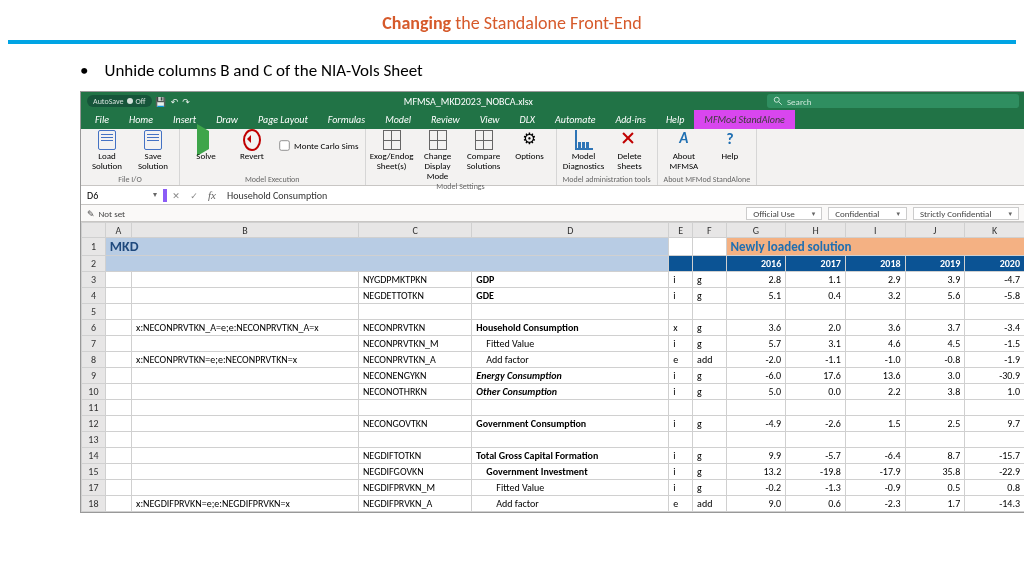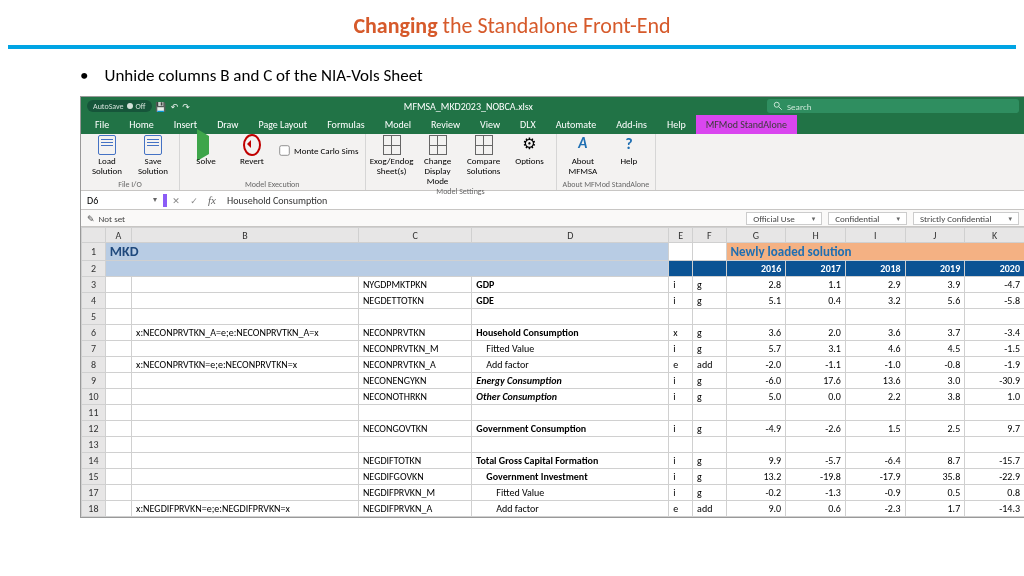--- a/index.html
+++ b/index.html
@@ -19,21 +19,21 @@
     overflow: hidden;
   }
   
   #slide {
     width: 1024px; height: 576px;
     box-sizing: border-box;
     position: relative;
   }
   #slide-title {
     text-align: center;
-    font-size: 22px;
+    font-size: 18px;
     font-weight: 400;
     color: var(--accent-orange);
     padding: 12px 0 6px;
   }
   #slide-title b { font-weight: 700; }
   #title-rule {
     height: 4px;
     background: var(--accent-blue);
     margin: 0 8px 16px;
   }
@@ -81,20 +81,21 @@
   #xl-tabs {
     background: var(--excel-green);
     color:#fff;
     display:flex; gap:0;
     padding: 0 4px;
     font-size:10px;
   }
   #xl-tabs .tab {
     padding: 3px 10px;
     cursor: default;
+    font-style: italic;
   }
   #xl-tabs .tab.active {
     background:#d946ef; color:#3B3A39;
   }
 
   
   #xl-ribbon {
     background: var(--ribbon-bg);
     border-bottom:1px solid #C8C6C4;
     display:flex;
@@ -319,20 +320,37 @@
               <span>Compare Solutions</span>
             </div>
           <div class="ribbon-btn">
               <div class="ico">
                 <span class="ico-gear">⚙</span>
               </div>
               <span>Options</span>
             </div>
         </div>
         <div class="group-label">Model Settings</div>
+      </div>
+      <div class="ribbon-group">
+        <div class="group-body">
+          <div class="ribbon-btn">
+              <div class="ico">
+                <span class="ico-chart"></span>
+              </div>
+              <span>Model Diagnostics</span>
+            </div>
+          <div class="ribbon-btn">
+              <div class="ico">
+                <span class="ico-cross"></span>
+              </div>
+              <span>Delete Sheets</span>
+            </div>
+        </div>
+        <div class="group-label">Model administration tools</div>
       </div>
       <div class="ribbon-group">
         <div class="group-body">
           <div class="ribbon-btn">
               <div class="ico">
                 <span class="ico-a">A</span>
               </div>
               <span>About MFMSA</span>
             </div>
           <div class="ribbon-btn">

